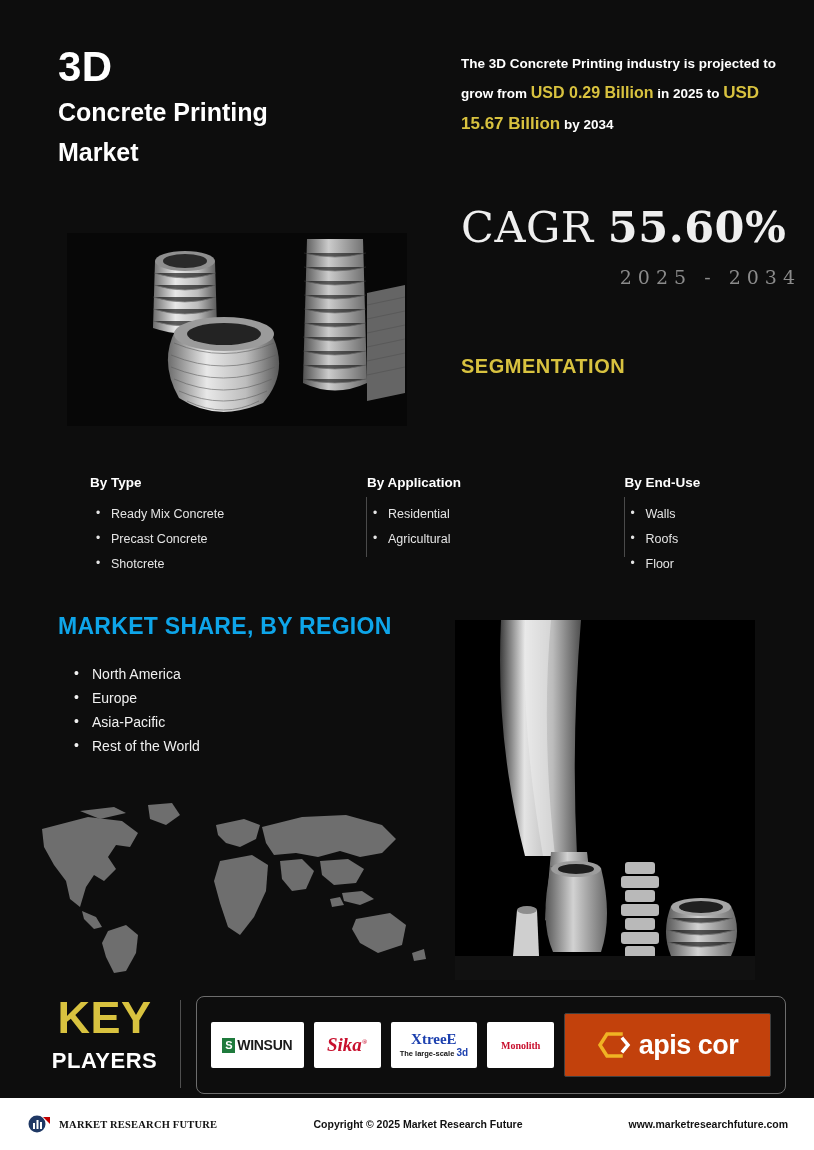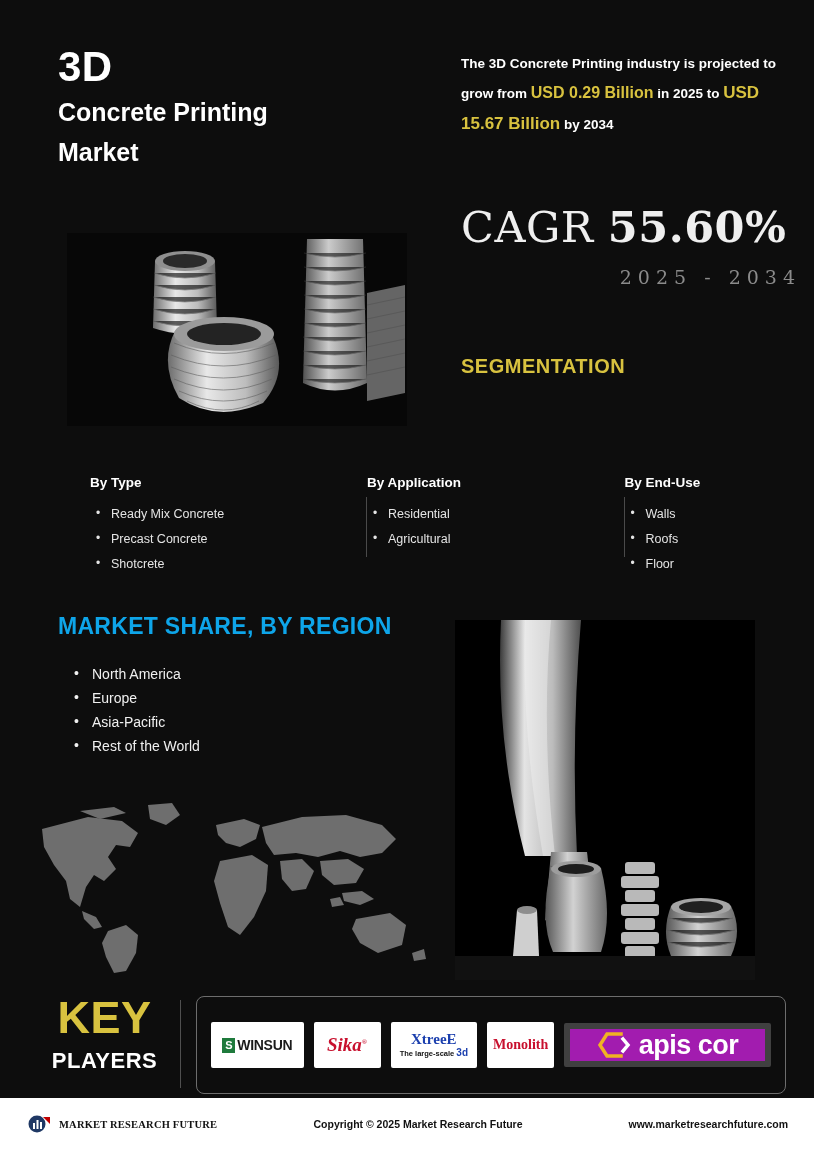--- a/index.html
+++ b/index.html
@@ -129,30 +129,30 @@
   }
   .logo {
     background: #ffffff; border-radius: 2px;
     display: flex; align-items: center; justify-content: center;
     height: 46px;
   }
   .logo.winsun { width: 94px; }
   .logo.sika { width: 68px; }
   .logo.xtreee { width: 88px; }
   .logo.monolith { width: 68px; }
-  .logo.apis { width: 210px; background: #a21caf; border: 6px solid #404040; height: 44px; }
+  .logo.apis { width: 210px; background: #c2410c; border: 1px solid #404040; height: 64px; }
 
   .winsun-txt { font-size: 14px; font-weight: bold; color: #1a1a1a; letter-spacing: -0.3px; display: flex; align-items: center; }
   .winsun-mark { display: inline-block; width: 13px; height: 15px; background: #1e7a3c; color: #fff; font-size: 11px; font-weight: bold; text-align: center; line-height: 15px; margin-right: 2px; }
   .sika-txt { color: #c8102e; font-size: 19px; font-weight: bold; font-style: italic; font-family: Liberation Serif, serif; }
   .sika-reg { font-size: 7px; vertical-align: super; }
   .xtreee-top { color: #1b3fae; font-size: 15px; font-weight: bold; font-family: "Liberation Serif", serif; line-height: 1.0; }
   .xtreee-bot { color: #111; font-size: 7.5px; font-weight: bold; line-height: 1.2; }
   .xtreee-bot .sup { color: #1b3fae; font-size: 10px; }
-  .monolith-txt { color: #c8102e; font-size: 14px; font-weight: bold; font-family: "Liberation Serif", serif; }
+  .monolith-txt { color: #c8102e; font-size: 10px; font-weight: bold; font-family: "Liberation Serif", serif; }
   .apis-txt { color: #ffffff; font-size: 27px; font-weight: bold; letter-spacing: -0.5px; }
 
   
   .footer {
     position: absolute; left: 0; bottom: 0; width: 814px; height: 52px;
     background: #ffffff; display: flex; align-items: center;
   }
   .footer-brand { display: flex; align-items: center; gap: 7px; margin-left: 28px; width: 280px; }
   .footer-brand-txt { color: #111; font-size: 10.5px; font-weight: bold; font-family: "Liberation Serif", serif; letter-spacing: 0.2px; }
   .footer-center { flex: 1; text-align: center; color: #111; font-size: 10.5px; font-weight: bold; }

